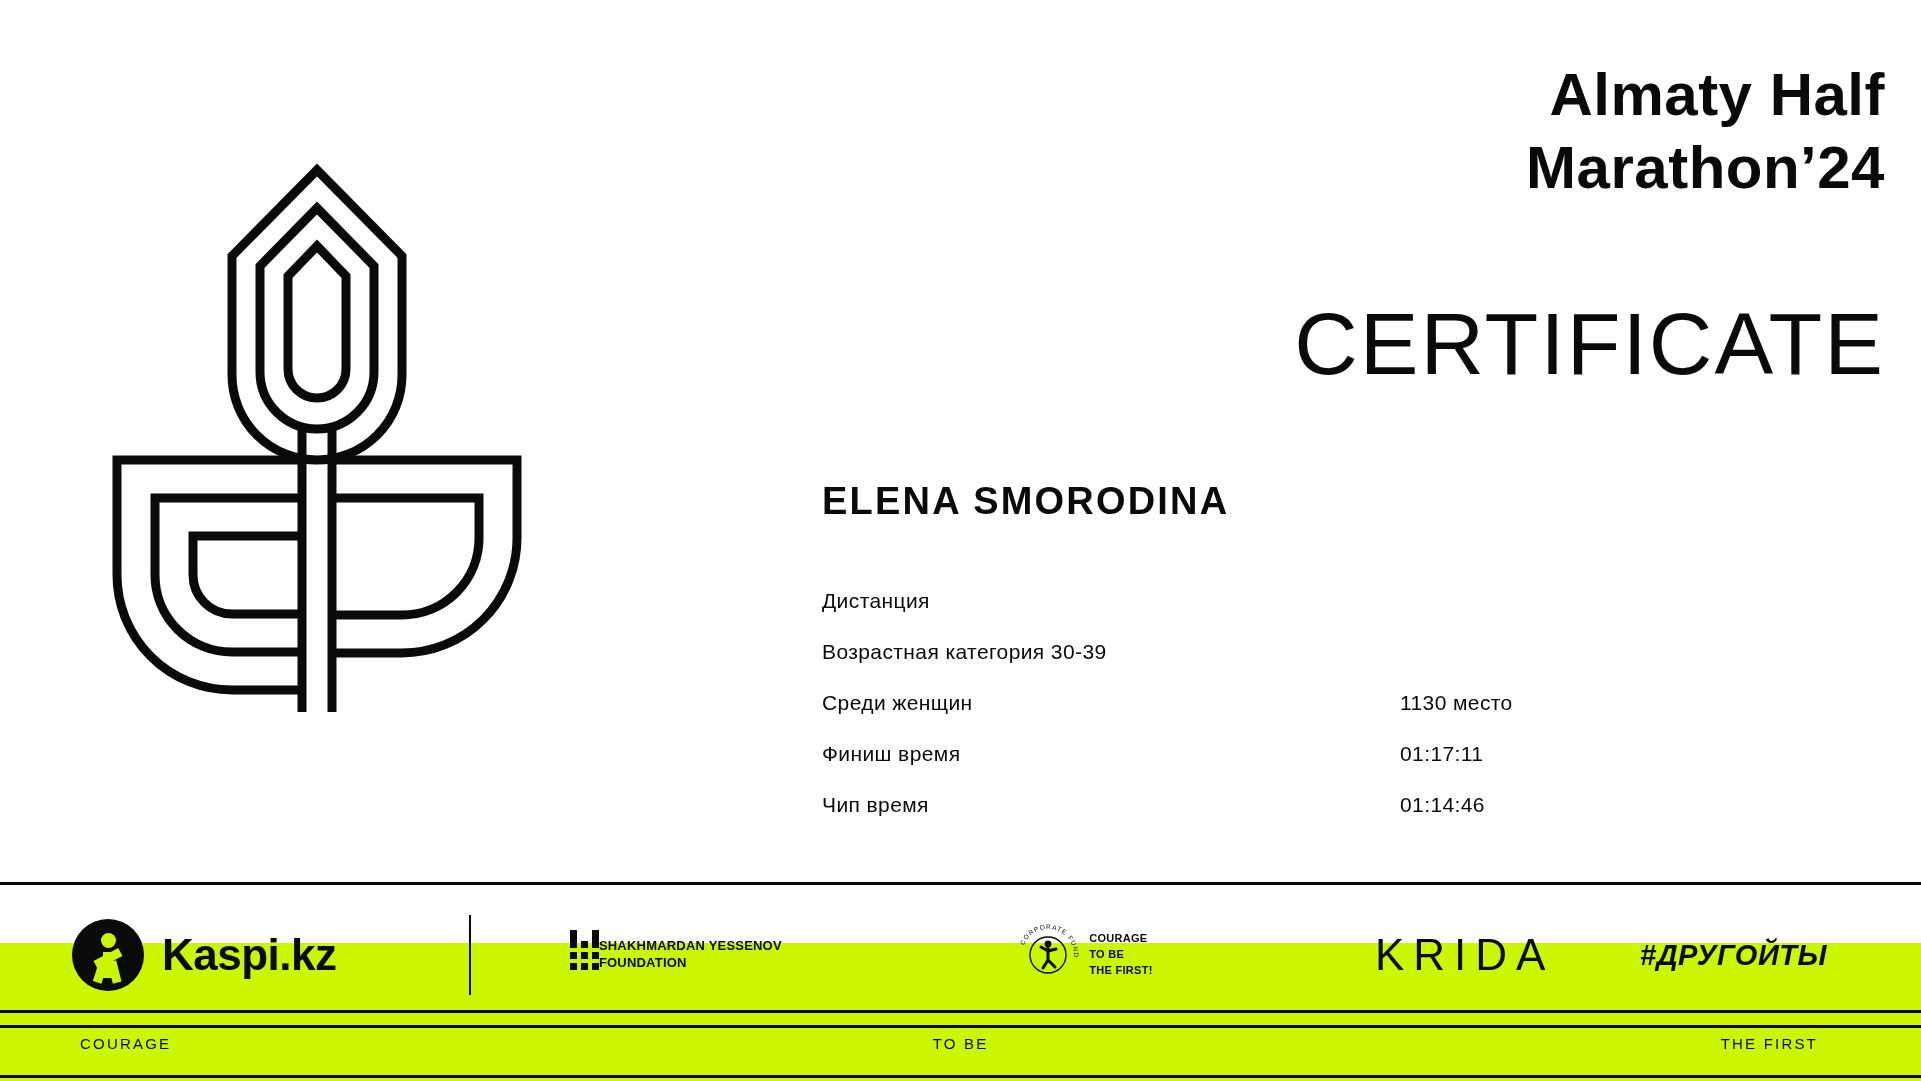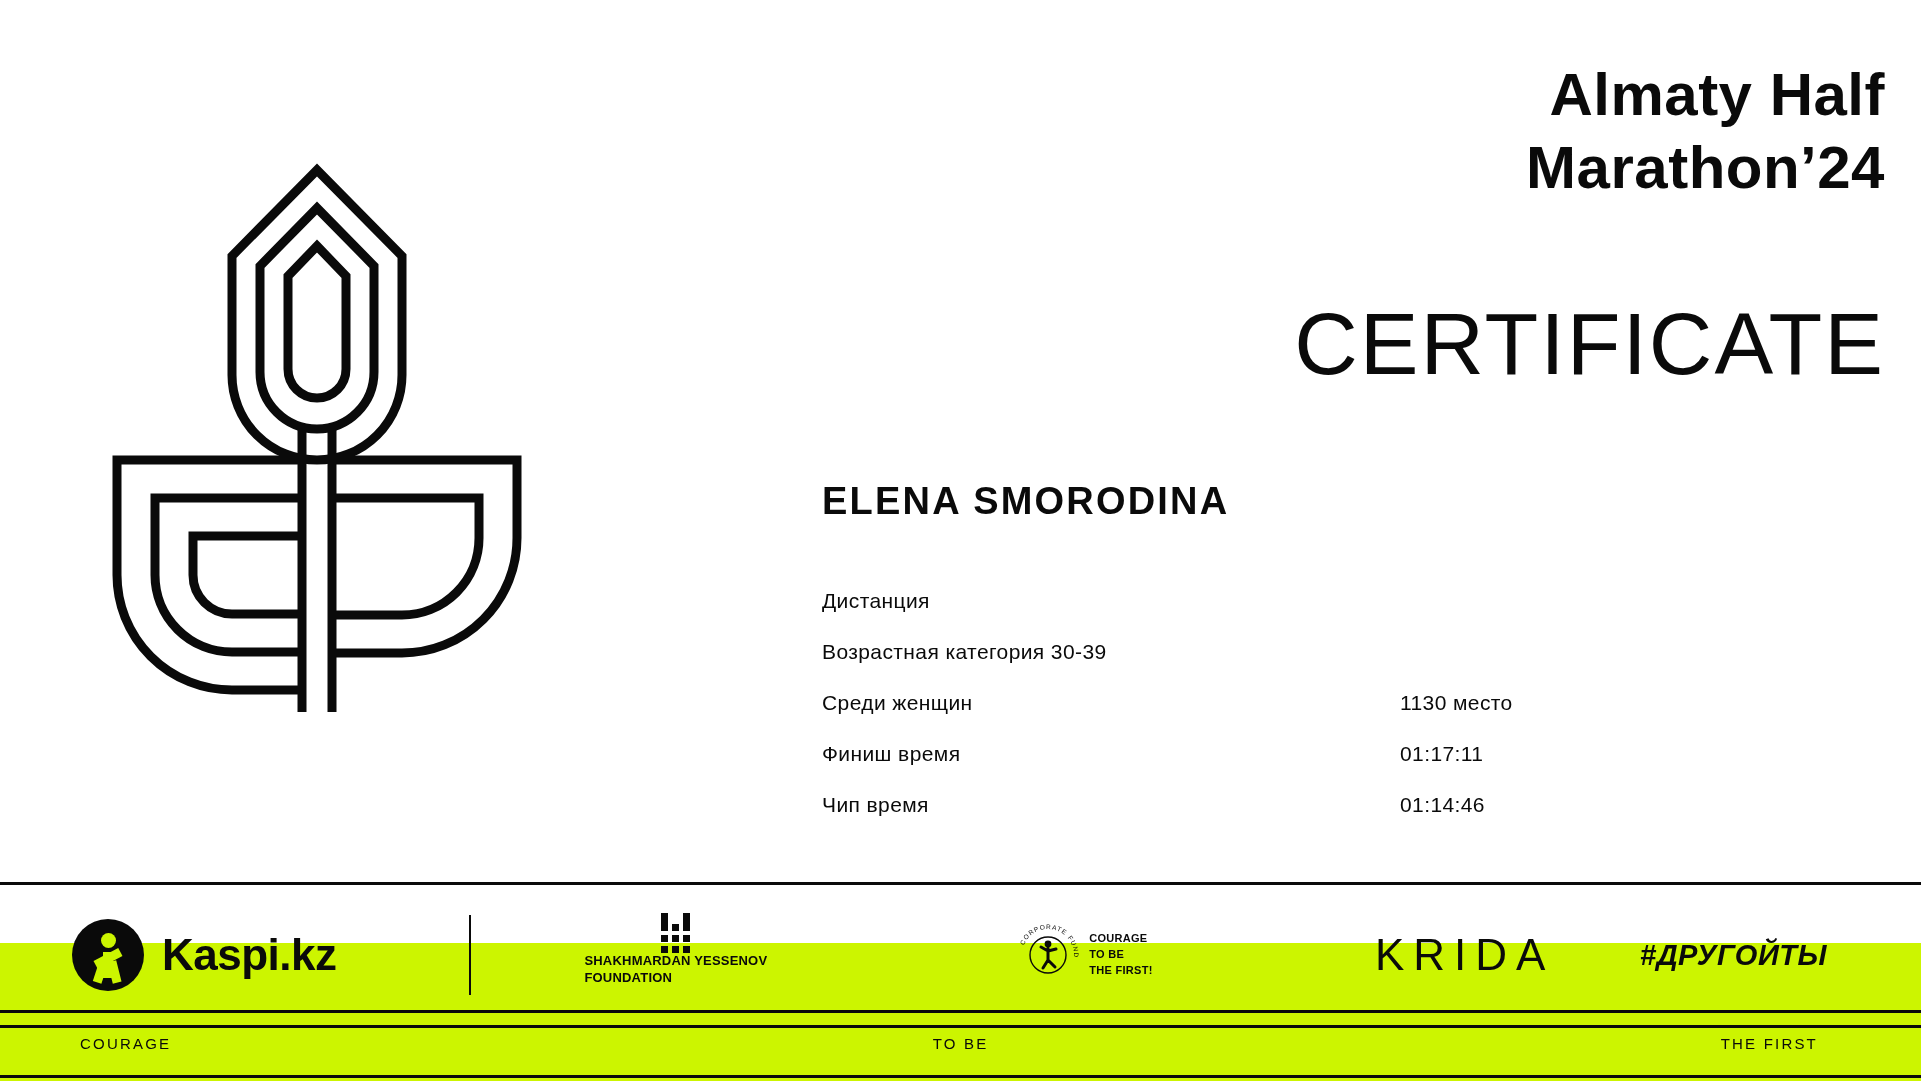--- a/index.html
+++ b/index.html
@@ -187,21 +187,20 @@
     letter-spacing: -0.5px;
   }
   .sponsor-divider {
     width: 2px;
     height: 80px;
     background: #0a0a0a;
     flex: 0 0 2px;
   }
   .sponsor-yessenov {
     width: 420px;
-    flex-direction: column;
   }
   .yess-bars {
     display: grid;
     grid-template-columns: repeat(3, 7px);
     grid-template-rows: repeat(3, 7px);
     gap: 4px;
     width: 29px;
   }
   .yess-bars i {
     display: block;

